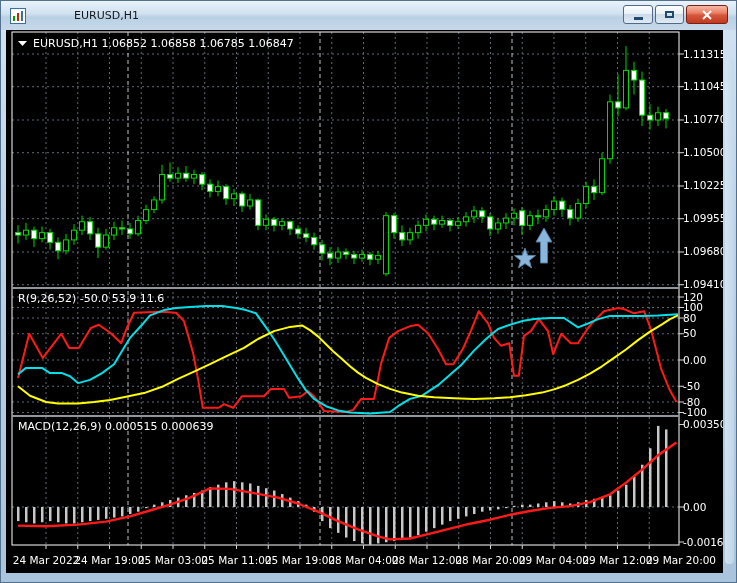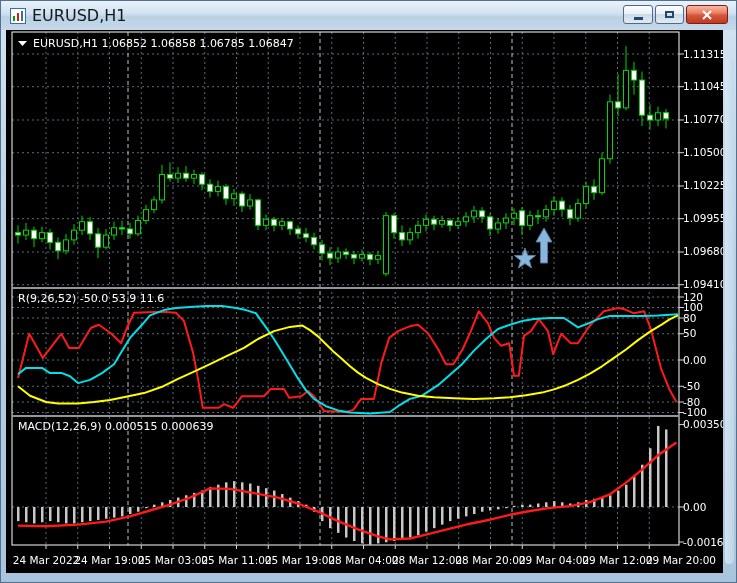--- a/index.html
+++ b/index.html
@@ -2,21 +2,21 @@
 <html><head>
 <meta charset="utf-8">
 <style>
   html,body{margin:0;padding:0;background:#9db8cf;font-family:"DejaVu Sans",sans-serif;}
   .window{position:relative;width:737px;height:583px;
     background:linear-gradient(180deg,#d3e4f2 0%,#bcd2e6 40%,#a9c4dc 100%);
     border:1px solid #53708d;box-sizing:border-box;overflow:hidden;}
   .titlebar{position:absolute;left:0;top:0;width:100%;height:29px;display:flex;align-items:center;
     background:linear-gradient(180deg,#e9f3fb 0%,#cfe0ef 45%,#b9d0e4 55%,#c6d9ea 100%);}
   .app-icon{width:16px;height:16px;margin:0 6px 0 9px;flex:0 0 auto;}
-  .title-text{font-size:16px;color:#14181c;line-height:29px;}
+  .title-text{font-size:11px;color:#14181c;line-height:29px;margin-left:42px;}
   .win-buttons{position:absolute;right:8px;top:4px;display:flex;gap:2px;}
   .win-btn{height:19px;border:1px solid #54688a;border-radius:3px;display:flex;align-items:center;justify-content:center;
     background:linear-gradient(180deg,#feffff 0%,#e9f0f7 45%,#ccdbe8 50%,#dfeaf3 100%);box-sizing:border-box;cursor:pointer;}
   .btn-min{width:30px;}
   .btn-max{width:29px;}
   .btn-close{width:42px;border-color:#7c1f12;
     background:linear-gradient(180deg,#f6b8a6 0%,#ea8165 40%,#d4573b 55%,#c03a20 100%);}
   .glyph-min{width:9px;height:3px;background:#23486d;margin-top:7px;}
   .glyph-max{width:9px;height:7px;border:2px solid #23486d;box-sizing:border-box;background:transparent;}
   .client{position:absolute;left:5px;top:29px;width:717px;height:543px;background:#000;}

